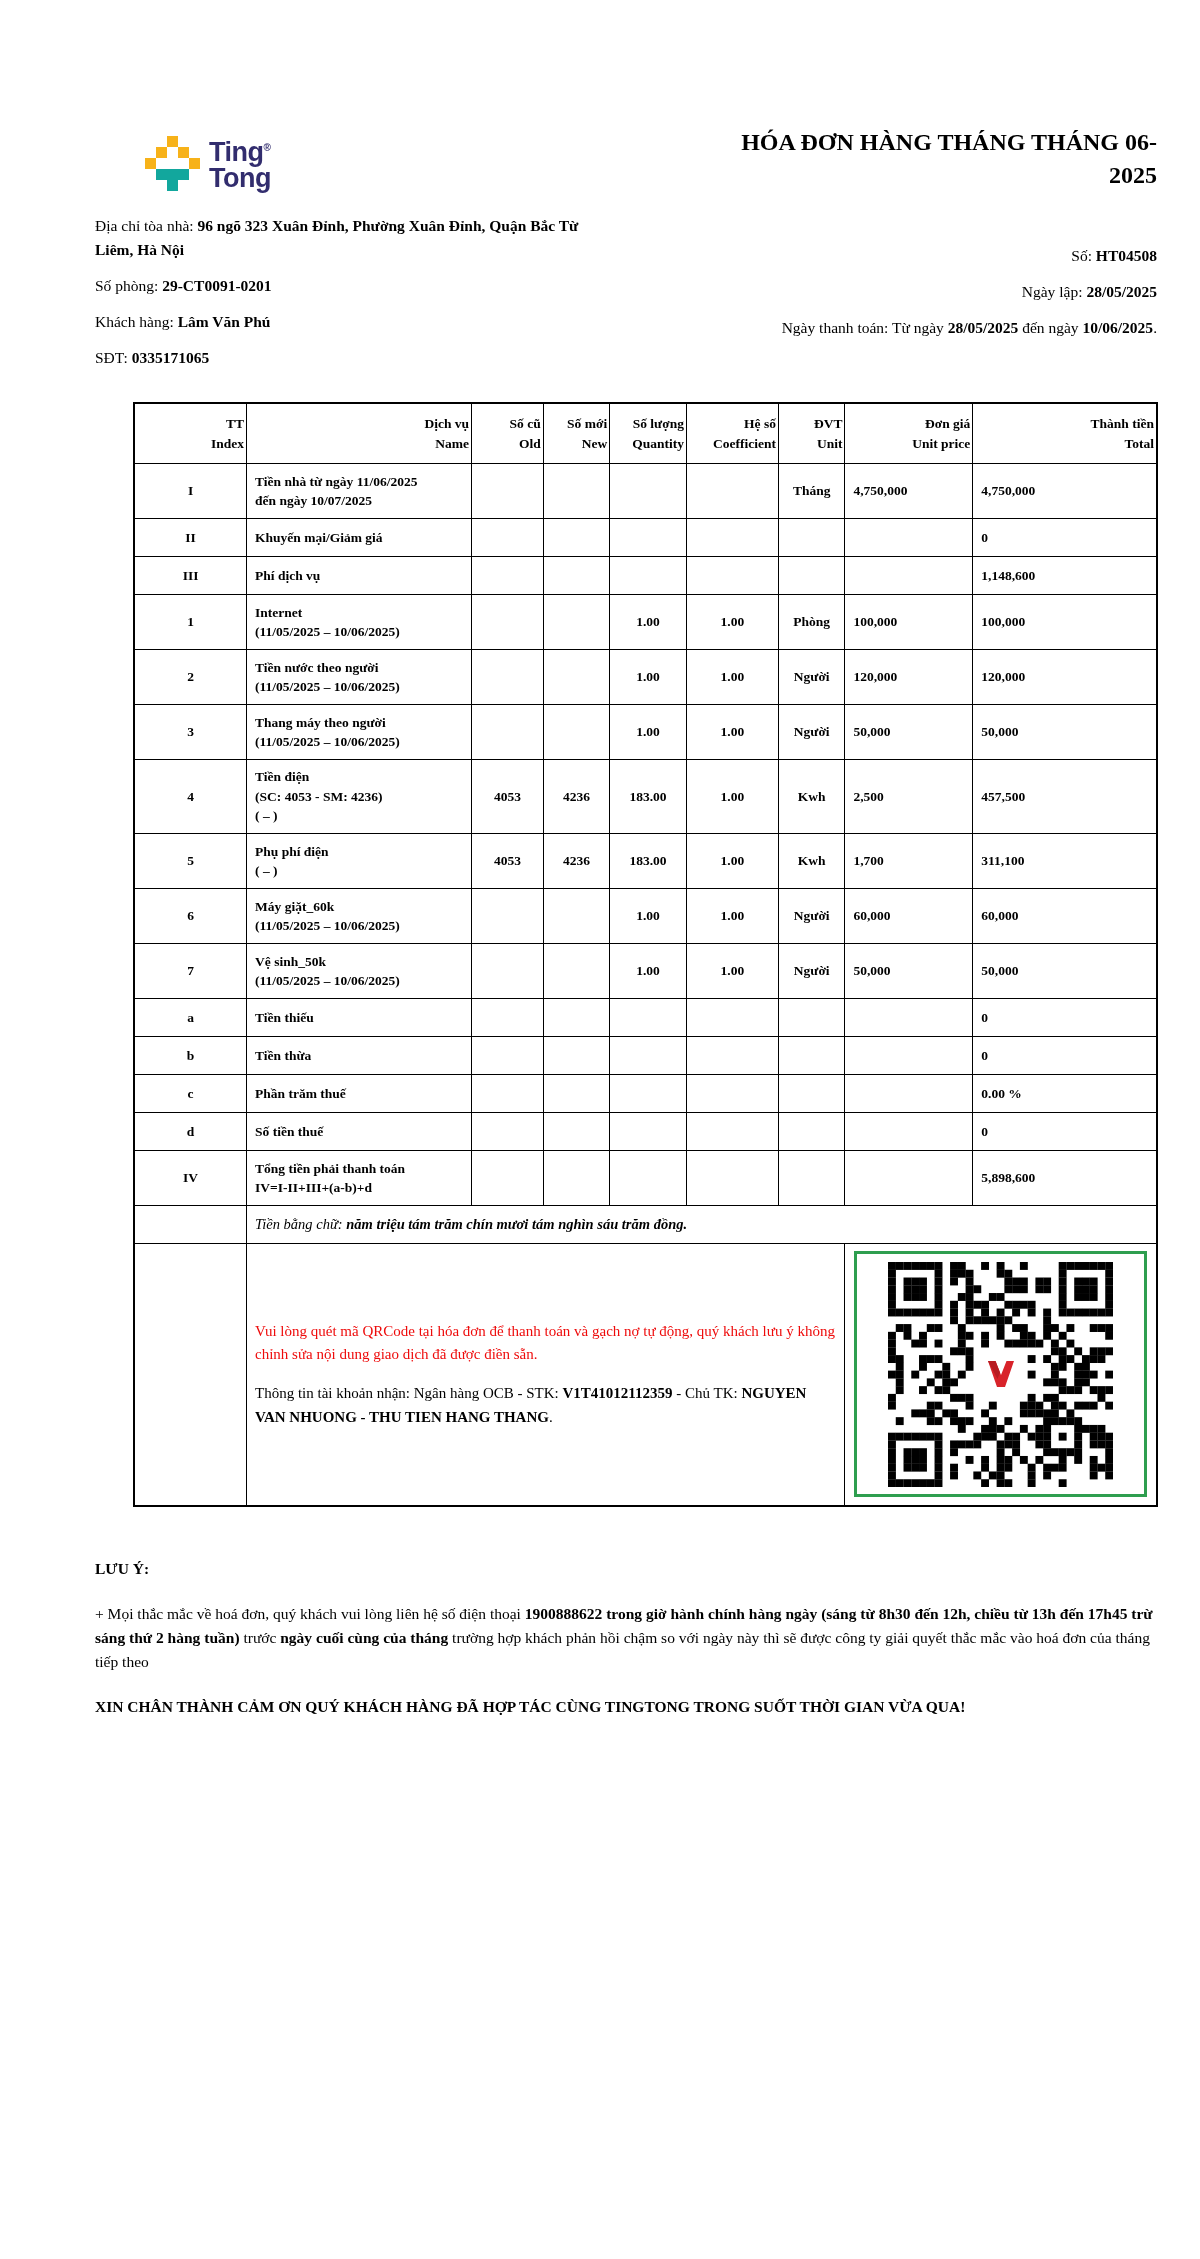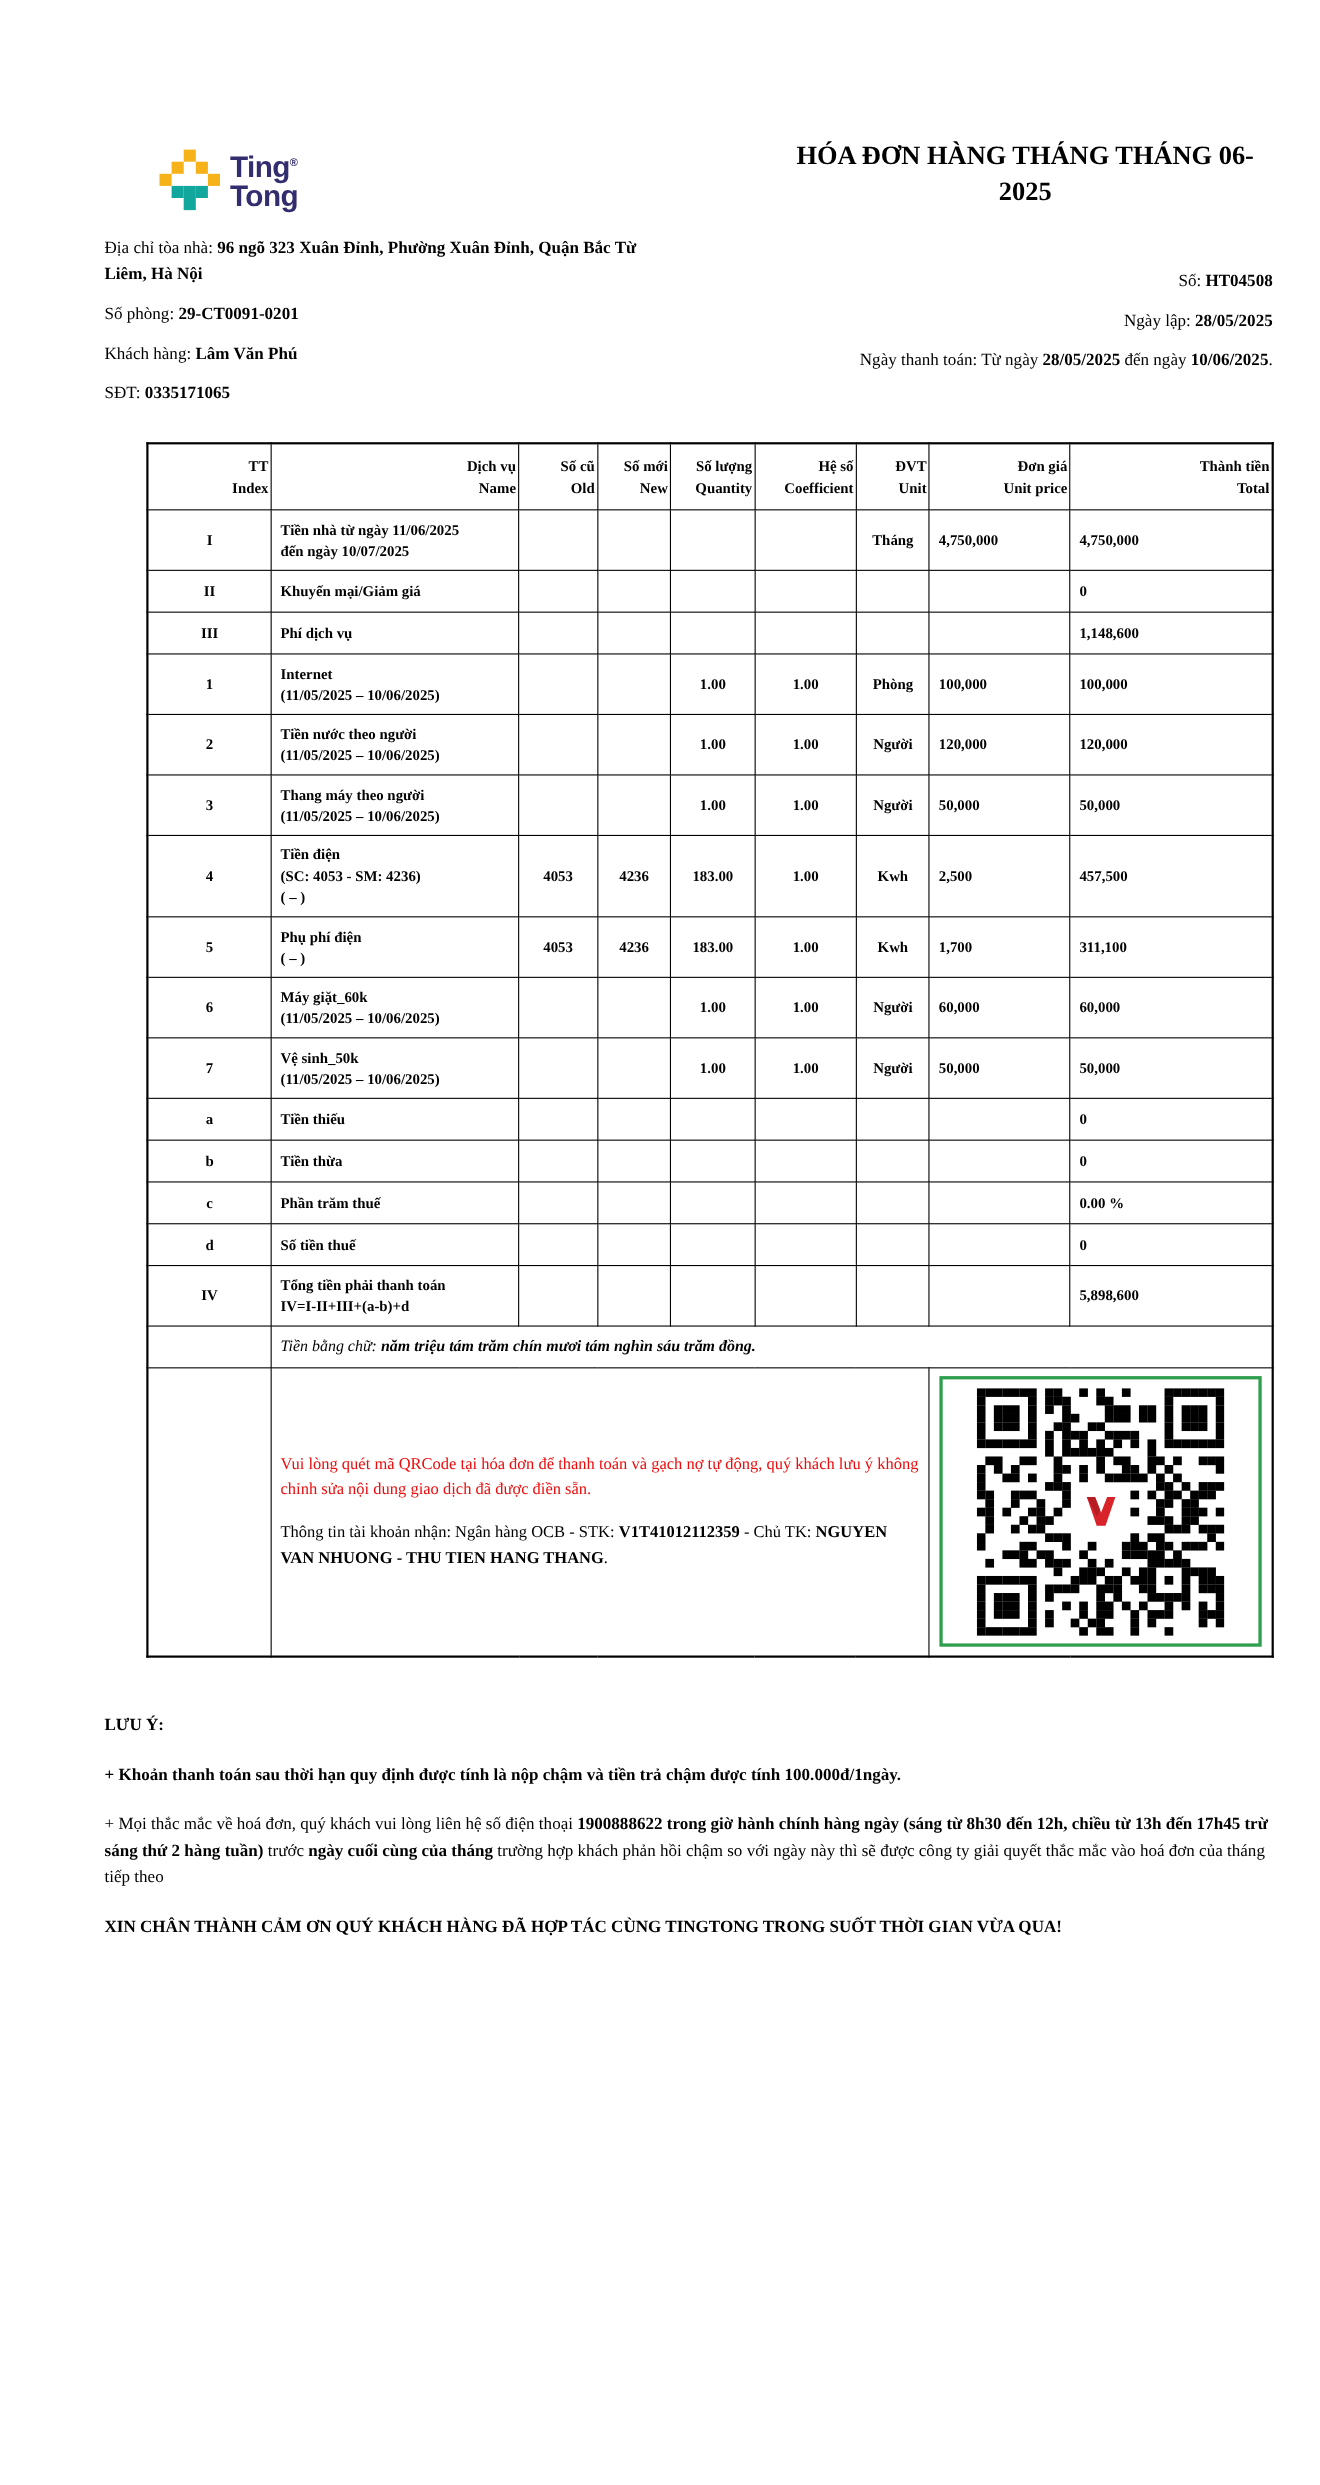--- a/index.html
+++ b/index.html
@@ -13,21 +13,21 @@
   .header{display:flex;justify-content:space-between;align-items:flex-start;}
   .logo{display:flex;align-items:flex-start;margin-top:24px;margin-left:50px;}
   .logo-grid{display:grid;grid-template-columns:repeat(5,11px);grid-template-rows:repeat(5,11px);}
   .logo-grid .sq{width:11px;height:11px;}
   .logo-text{
     font-family:"Liberation Sans",sans-serif;font-weight:700;color:#322D6E;
     font-size:27px;line-height:0.95;margin-left:9px;margin-top:4px;letter-spacing:-0.5px;
   }
   .logo-text sup{font-size:10px;font-weight:700;}
   .doc-title{
-    font-weight:bold;font-size:24px;line-height:33px;text-align:center;
+    font-weight:bold;font-size:24px;line-height:33px;text-align:right;
     max-width:450px;margin-top:14px;
   }
 
   
   .info{display:flex;justify-content:space-between;margin-top:22px;font-size:15.5px;align-items:center;}
   .info-left{width:492px;}
   .info-right{text-align:right;flex:1;}
   .info-line{margin-bottom:12px;line-height:1.55;}
   .b{font-weight:bold;}
   .it{font-style:italic;}
@@ -796,19 +796,18 @@
                 </span>
               </div>
             </div>
           </td>
         </tr>
       </tbody>
     </table>
 
     <div class="footer">
       <p class="b">LƯU Ý:</p>
-      <p class="b">+ Khoản thanh toán sau thời hạn quy định được tính là nộp chậm và tiền trả chậm được tính 100.000đ/1ngày.</p>
       <p><span>+ Mọi thắc mắc về hoá đơn, quý khách vui lòng liên hệ số điện thoại </span><span class="b">1900888622 trong giờ hành chính hàng ngày (sáng từ 8h30 đến 12h, chiều từ 13h đến 17h45 trừ sáng thứ 2 hàng tuần)</span><span> trước </span><span class="b">ngày cuối cùng của tháng</span><span> trường hợp khách phản hồi chậm so với ngày này thì sẽ được công ty giải quyết thắc mắc vào hoá đơn của tháng tiếp theo</span></p>
       <p class="b thanks">XIN CHÂN THÀNH CẢM ƠN QUÝ KHÁCH HÀNG ĐÃ HỢP TÁC CÙNG TINGTONG TRONG SUỐT THỜI GIAN VỪA QUA!</p>
     </div>
 
   </div>
 </div>
 
 </body></html>

